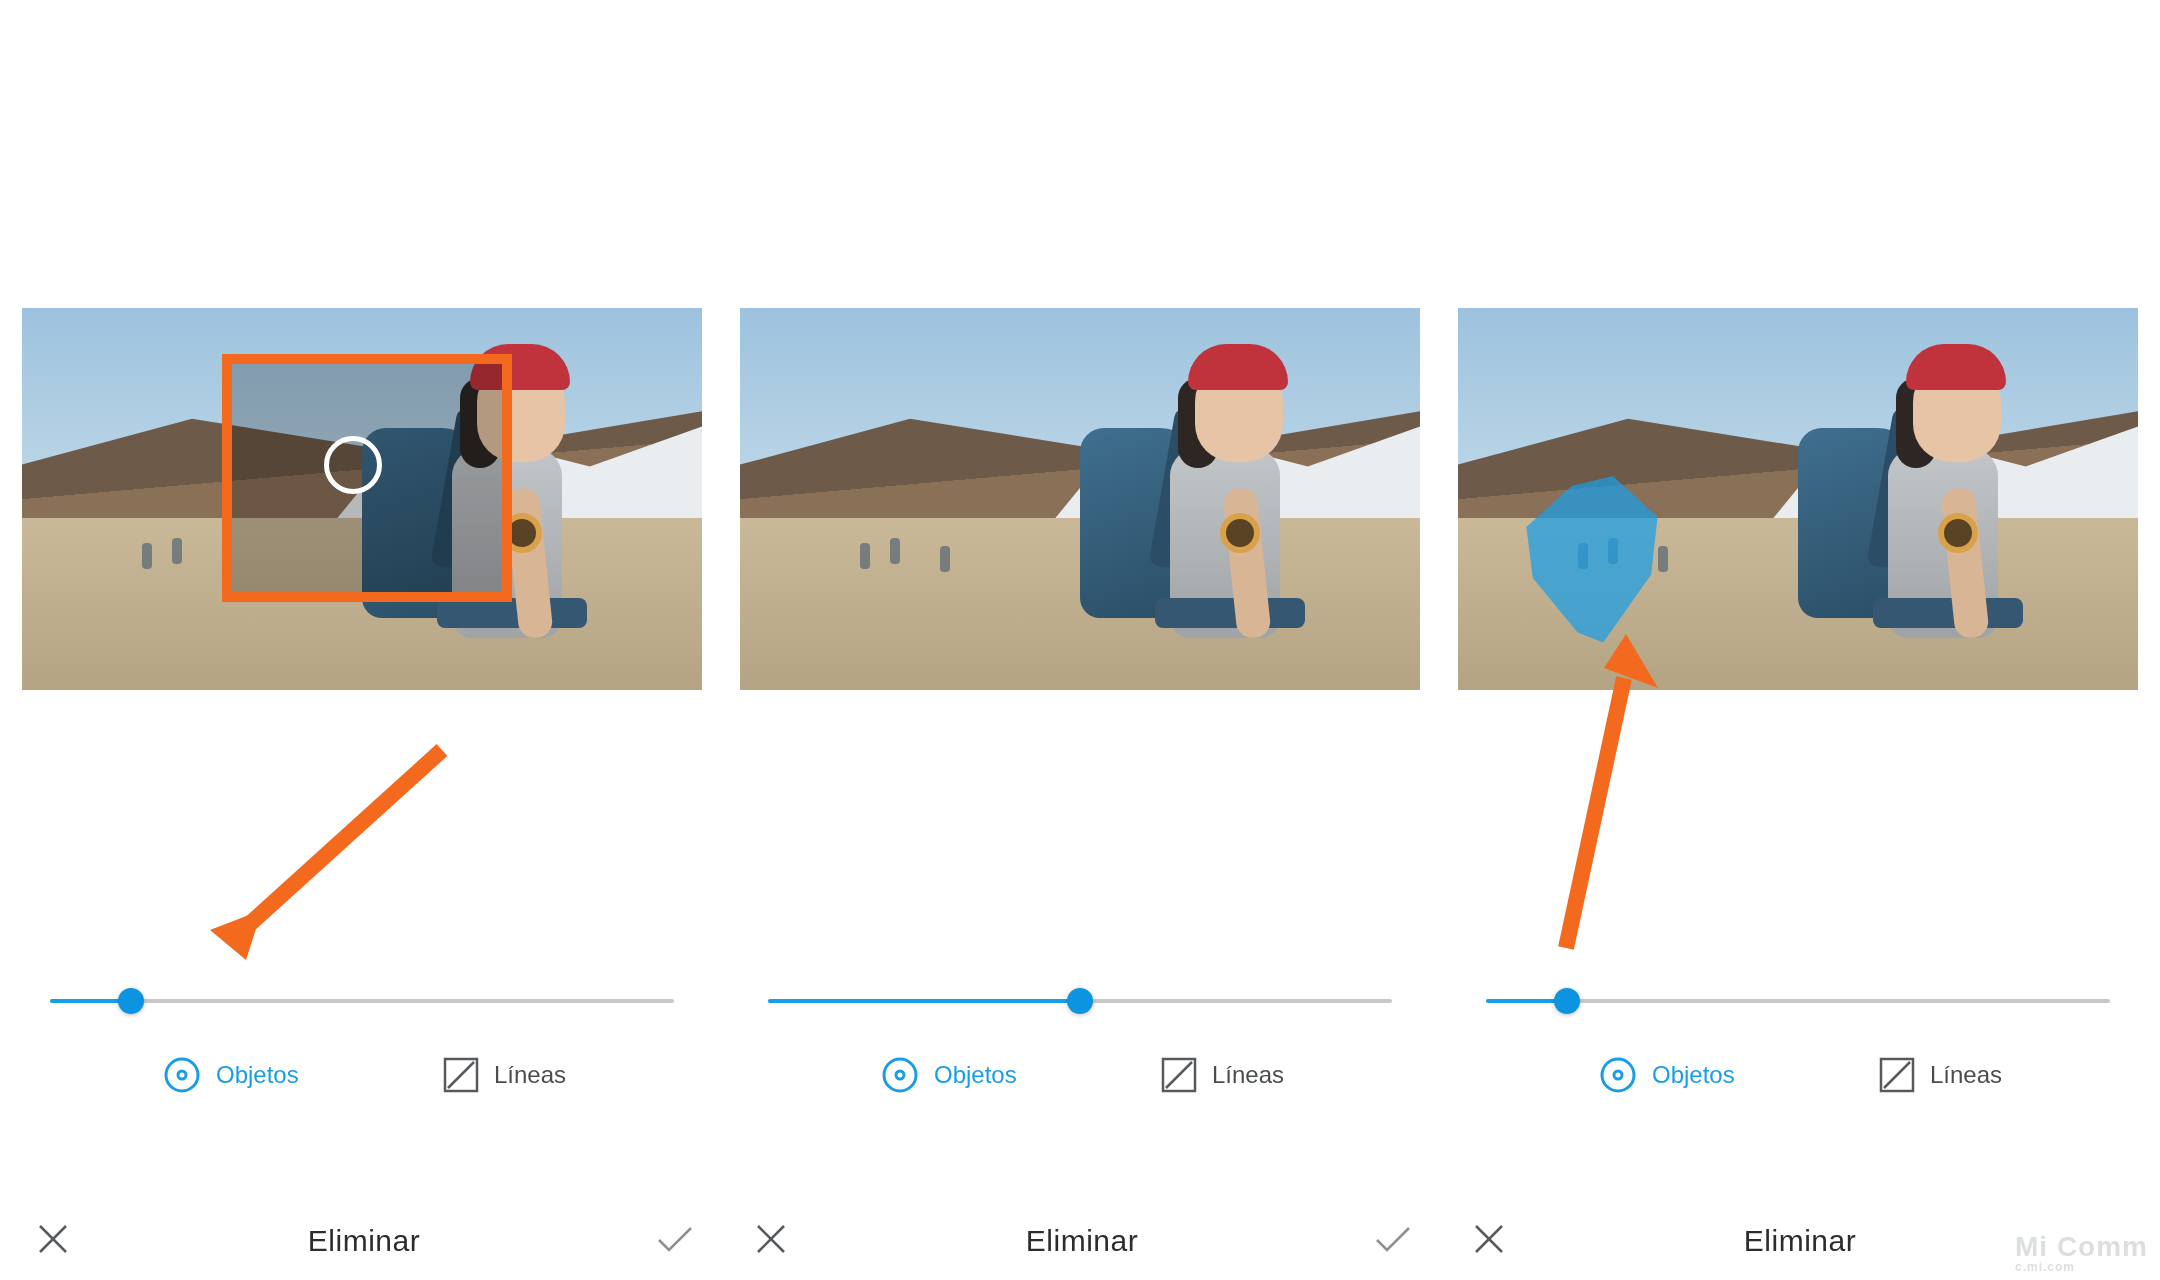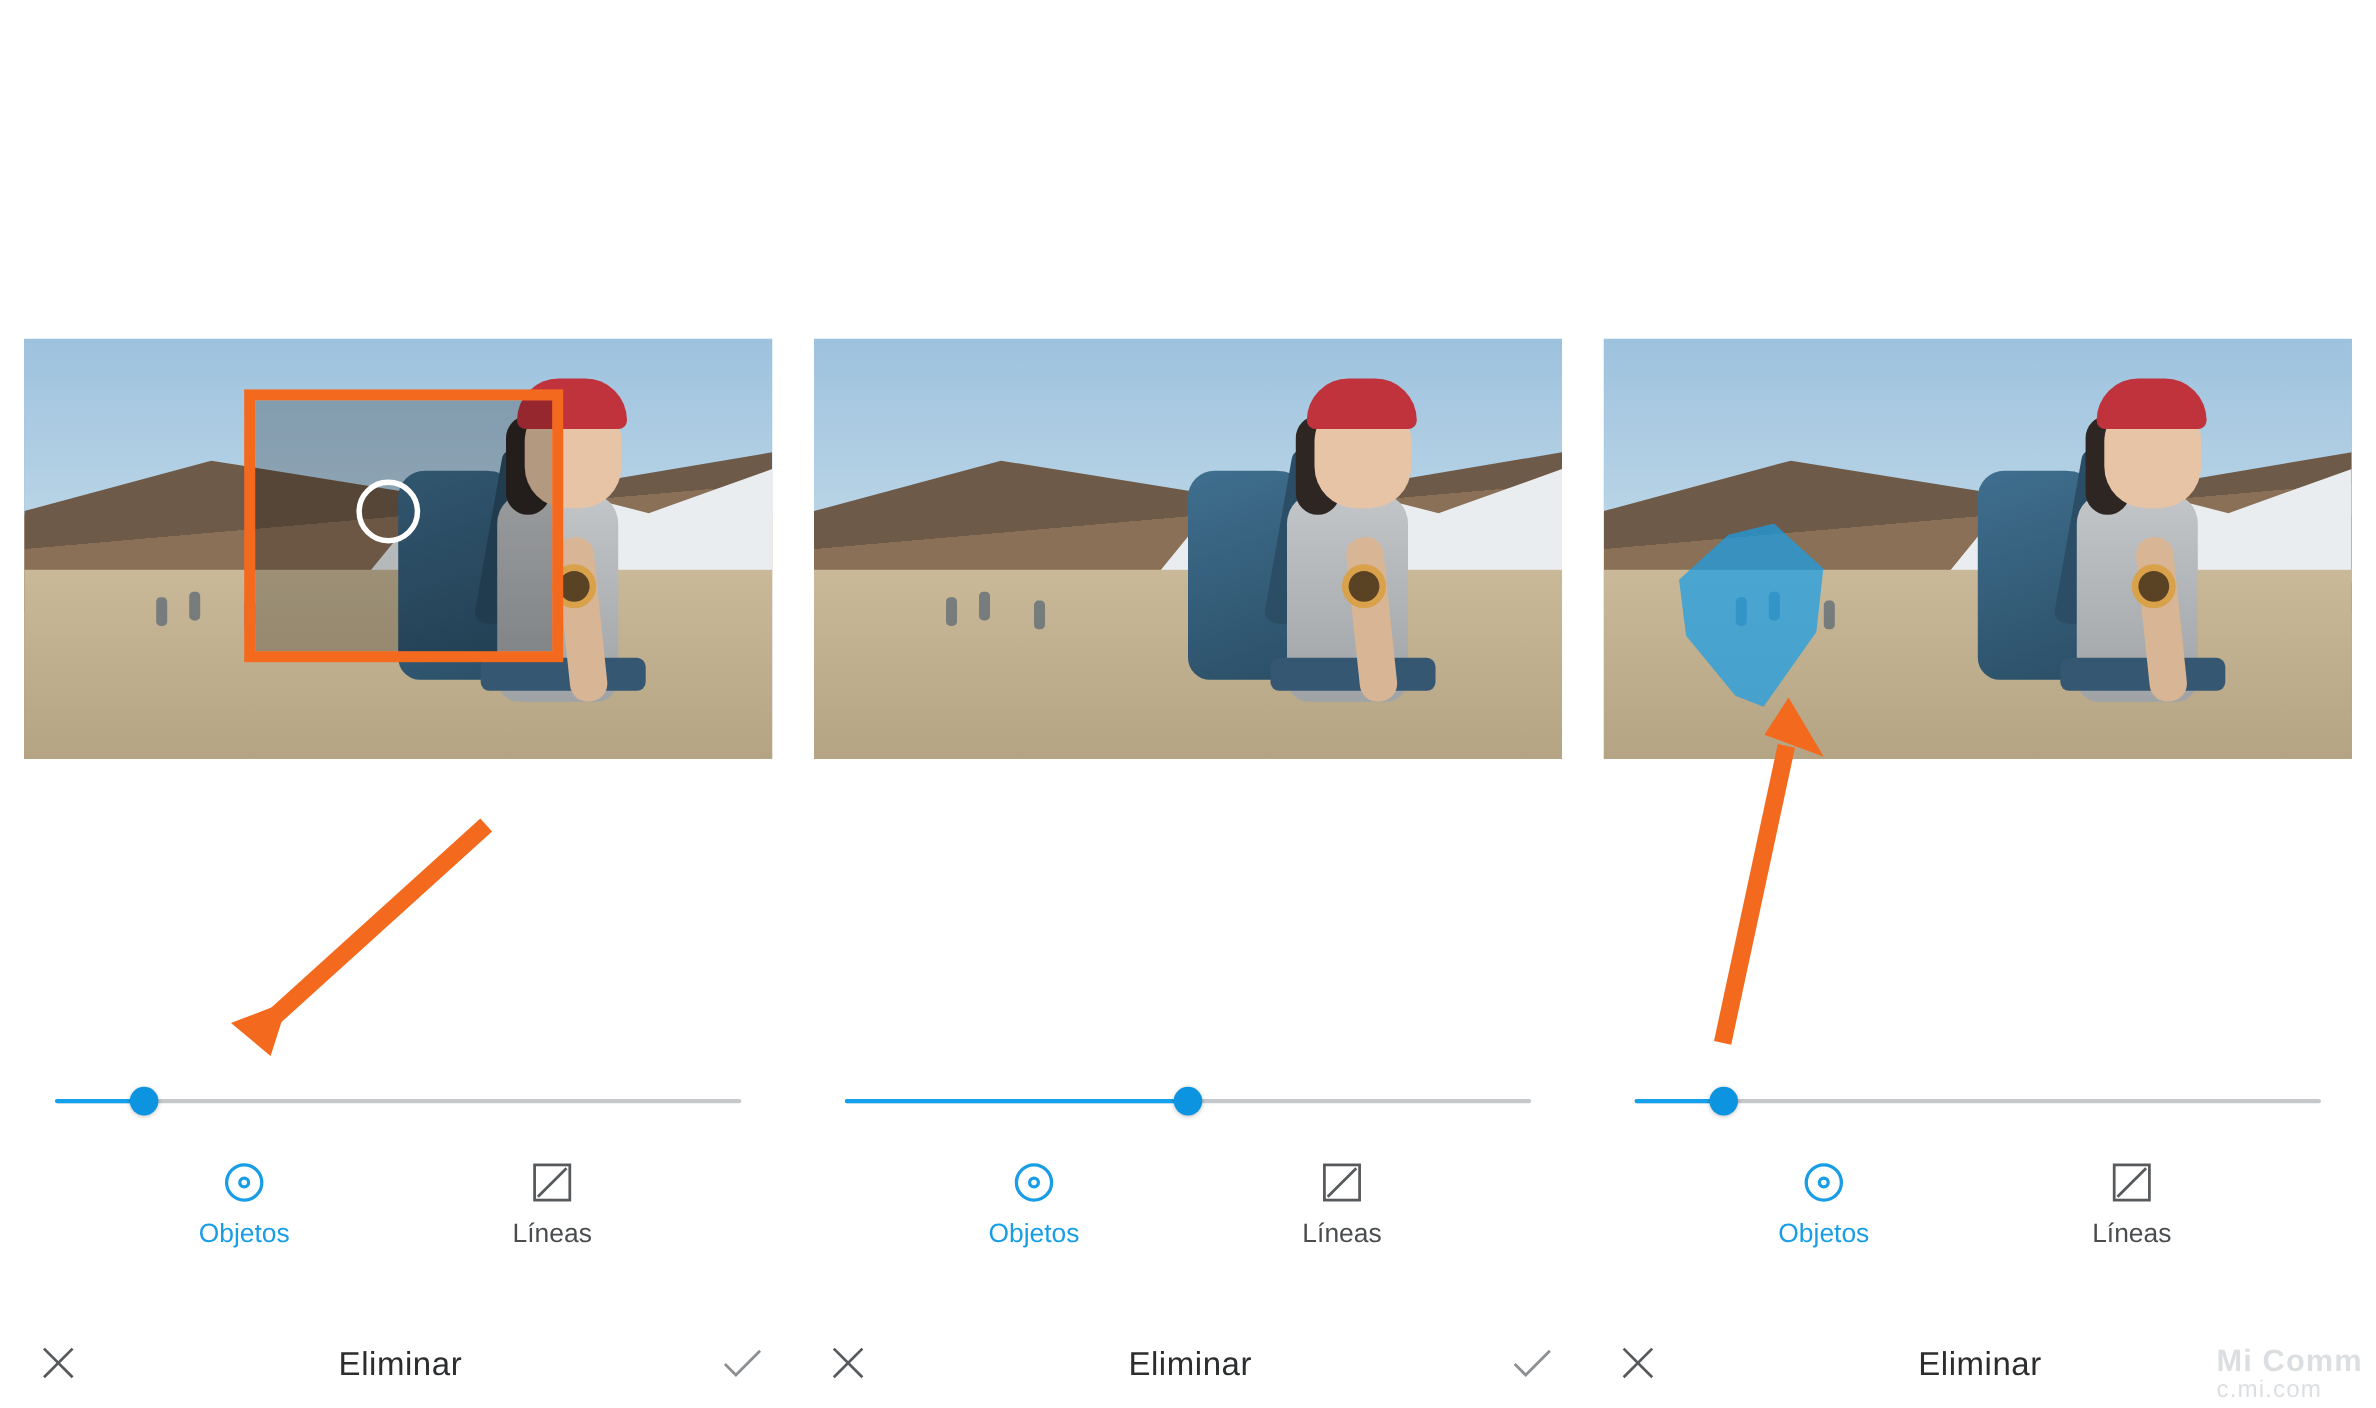--- a/index.html
+++ b/index.html
@@ -111,21 +111,21 @@
             background:var(--track-filled); border-radius:2px; }
   .thumb  { position:absolute; top:0; width:26px; height:26px; margin-left:-13px;
             background:var(--thumb); border-radius:50%;
             box-shadow:0 1px 4px rgba(0,0,0,.25); }
 
   
   .tools {
     position:absolute; top:1054px; left:0; right:0;
     display:flex; justify-content:center; gap:160px;
   }
-  .tool  { display:flex; flex-direction:column; align-items:center; gap:14px;
+  .tool  { display:flex; flex-direction:row; align-items:center; gap:14px;
            width:120px; cursor:pointer; }
   .ticon { width:42px; height:42px; display:flex; align-items:center;
            justify-content:center; }
   .tlabel{ font-size:24px; line-height:1; }
   .tool.active .tlabel { color:var(--accent); }
   .tool:not(.active) .tlabel { color:var(--text-grey); }
 
   
   .bottombar {
     position:absolute; left:8px; right:4px; top:1218px;
@@ -134,21 +134,21 @@
   .title { font-size:30px; color:var(--text-dark); letter-spacing:.5px; }
   .xbtn, .okbtn { width:46px; height:46px; display:flex; align-items:center;
                   justify-content:center; cursor:pointer; }
 
   .watermark {
     position:absolute; right:12px; bottom:6px; 
     color:#dcdfe1; font-weight:700; letter-spacing:1px;
     line-height:1.05;
   }
   .watermark .l1 { font-size:28px; }
-  .watermark .l2 { font-size:22px; font-weight:400; }
+  .watermark .l2 { font-size:12px; font-weight:700; }
 </style>
 </head>
 <body>
 
 <div class="row">
 
   <div class="panel">
     <div class="photo">
       <div class="sky"></div>
         <div class="ridge"></div>

